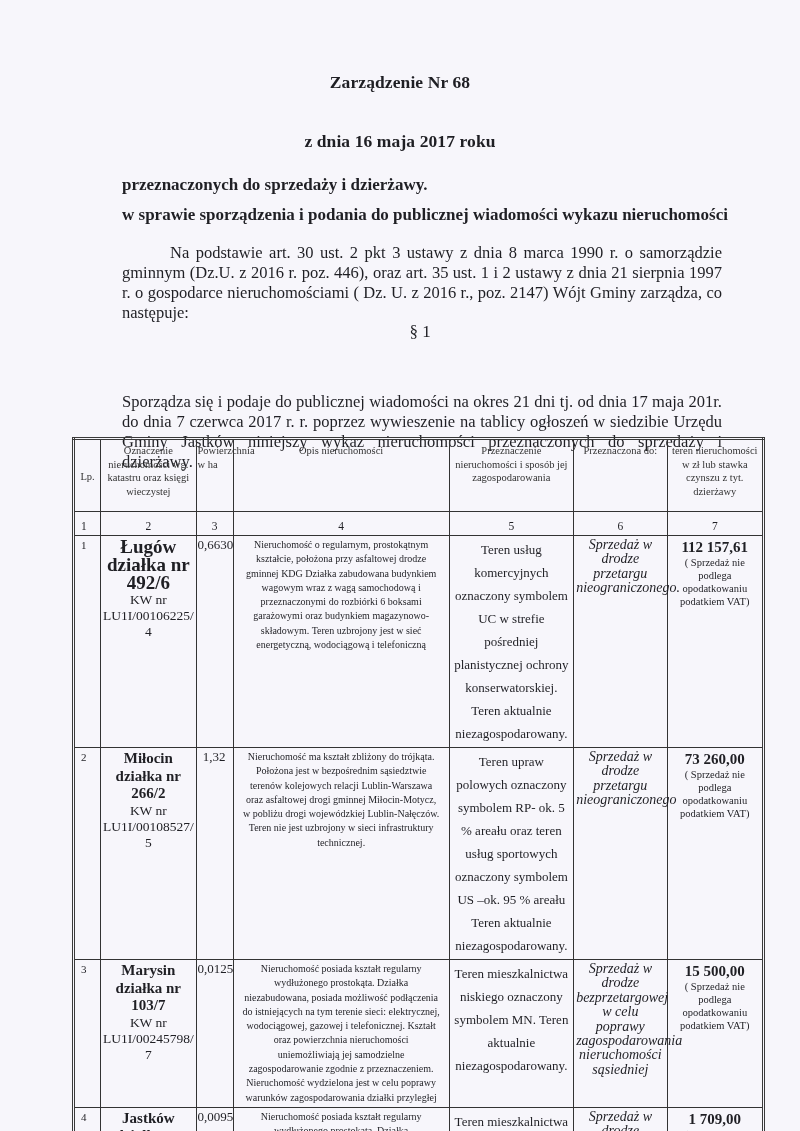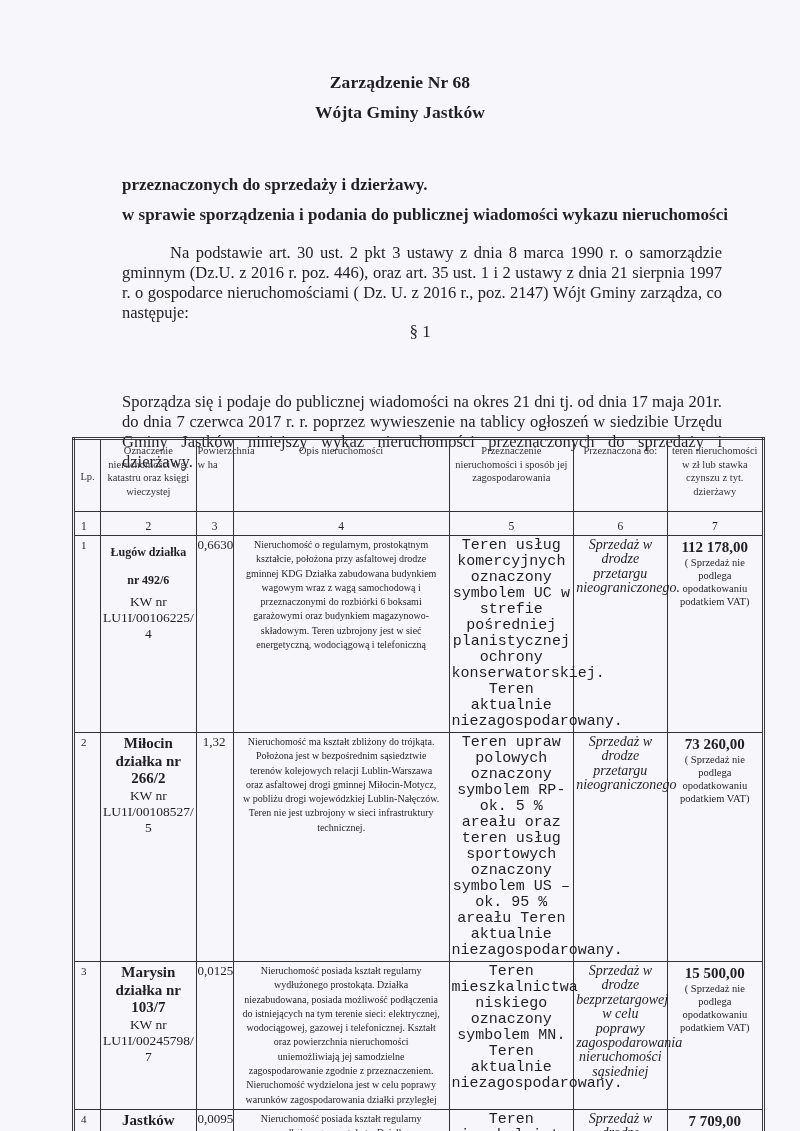--- a/index.html
+++ b/index.html
@@ -46,42 +46,42 @@
   tr.hdr { height: 73px; }
   tr.nums { height: 24px; }
   tr.nums td { vertical-align: bottom; font-size: 11.5px; padding-bottom: 1px; }
   tr.r1 { height: 140px; }
   tr.r2 { height: 141px; }
   tr.r3 { height: 142px; }
   tr.r4 { height: 137px; }
   td.lp { text-align: left !important; padding-left: 6px !important; font-size: 11px; }
   td.ozn { font-size: 13.5px; line-height: 16px; }
   td.ozn .loc { font-weight: bold; font-size: 15px; line-height: 17.5px; }
-  td.ozn.big .loc { font-size: 12px; line-height: 28px; }
+  td.ozn.big .loc { font-size: 19px; line-height: 18px; }
   td.pow { font-weight: bold; font-size: 13px; text-align: center; padding-left: 1px !important; }
   td.opis { font-size: 10px; line-height: 14.3px; padding: 2px 8px !important; }
-  td.przezn { font-size: 15px; line-height: 16px; font-family: Liberation Mono, monospace; }
+  td.przezn { font-size: 13px; line-height: 23px; }
   td.dest { font-size: 14px; line-height: 14.4px; font-style: italic; }
   td.cena .price { font-weight: bold; font-size: 15px; line-height: 18px; display: block; }
   td.cena .vat { font-size: 10.5px; line-height: 13px; display: block; }
   .col-lp { width: 27px; }
   .col-ozn { width: 95px; }
   .col-pow { width: 37px; }
   .col-opis { width: 215px; }
   .col-przezn { width: 124px; }
   .col-dest { width: 93px; }
   .col-cena { width: 96px; }
 </style>
 </head>
 <body>
 
 <div class="page">
 
   <div class="title-line" style="top:72px;">Zarządzenie Nr 68</div>
-  <div class="title-line" style="top:102px;">Wójta Gminy Jastków</div>
+  <div class="title-line" style="top:131px;">z dnia 16 maja 2017 roku</div>
 
   <div class="subject" style="top:170px;">
     <div>przeznaczonych do sprzedaży i dzierżawy.</div>
     <div>w sprawie sporządzenia i podania do publicznej wiadomości wykazu nieruchomości</div>
   </div>
 
   <div class="para" style="top:243px;"><span class="indent"></span><span>Na podstawie art. 30 ust. 2 pkt 3 ustawy z dnia 8 marca 1990 r. o samorządzie gminnym (Dz.U. z 2016 r. poz. 446),  oraz art. 35 ust. 1 i 2 ustawy z dnia 21 sierpnia 1997 r. o gospodarce nieruchomościami ( Dz. U. z 2016 r., poz. 2147) Wójt Gminy zarządza, co następuje:</span></div>
 
   <div class="section-mark" style="top:322px;">§ 1</div>
 
@@ -122,21 +122,21 @@
       <td class="ozn big">
         <div class="loc">Ługów działka nr 492/6</div>
         <div>KW nr</div>
         <div>LU1I/00106225/ 4</div>
       </td>
       <td class="pow">0,6630</td>
       <td class="opis">Nieruchomość o regularnym, prostokątnym kształcie, położona przy asfaltowej drodze gminnej KDG Działka zabudowana budynkiem wagowym wraz z wagą samochodową i przeznaczonymi do rozbiórki 6 boksami garażowymi oraz budynkiem magazynowo-składowym. Teren uzbrojony jest w sieć energetyczną, wodociągową i telefoniczną</td>
       <td class="przezn">Teren usług komercyjnych oznaczony symbolem UC w strefie pośredniej planistycznej ochrony konserwatorskiej. Teren aktualnie niezagospodarowany.</td>
       <td class="dest">Sprzedaż w drodze przetargu nieograniczonego.</td>
       <td class="cena">
-        <span class="price">112 178,00</span>
+        <span class="price">112 157,61</span>
         <span class="vat">( Sprzedaż nie podlega opodatkowaniu podatkiem VAT)</span>
       </td>
     </tr>
 
     <tr class="r2">
       <td class="lp">2</td>
       <td class="ozn">
         <div class="loc">Miłocin działka nr 266/2</div>
         <div>KW nr</div>
         <div>LU1I/00108527/ 5</div>
@@ -173,20 +173,20 @@
       <td class="ozn">
         <div class="loc">Jastków działka nr 353/2</div>
         <div>KW nr</div>
         <div>LU1I/00209781/ 1</div>
       </td>
       <td class="pow">0,0095</td>
       <td class="opis">Nieruchomość posiada kształt regularny wydłużonego prostokąta. Działka niezabudowana, posiada możliwość podłączenia do istniejących na tym terenie sieci: elektrycznej, wodociągowej, gazowej i telefonicznej. Kształt oraz powierzchnia nieruchomości uniemożliwiają jej samodzielne zagospodarowanie zgodnie z</td>
       <td class="przezn">Teren mieszkalnictwa rolniczego oznaczony symbolem MR. Teren aktualnie niezagospodarowany</td>
       <td class="dest">Sprzedaż w drodze bezprzetargowej w celu poprawy zagospodarowania nieruchomości sąsiedniej</td>
       <td class="cena">
-        <span class="price">7 709,00</span>
+        <span class="price">1 709,00</span>
         <span class="vat">( Sprzedaż nie podlega opodatkowaniu podatkiem VAT)</span>
       </td>
     </tr>
   </tbody>
     </table>
 
 </div>
 
 </body></html>

